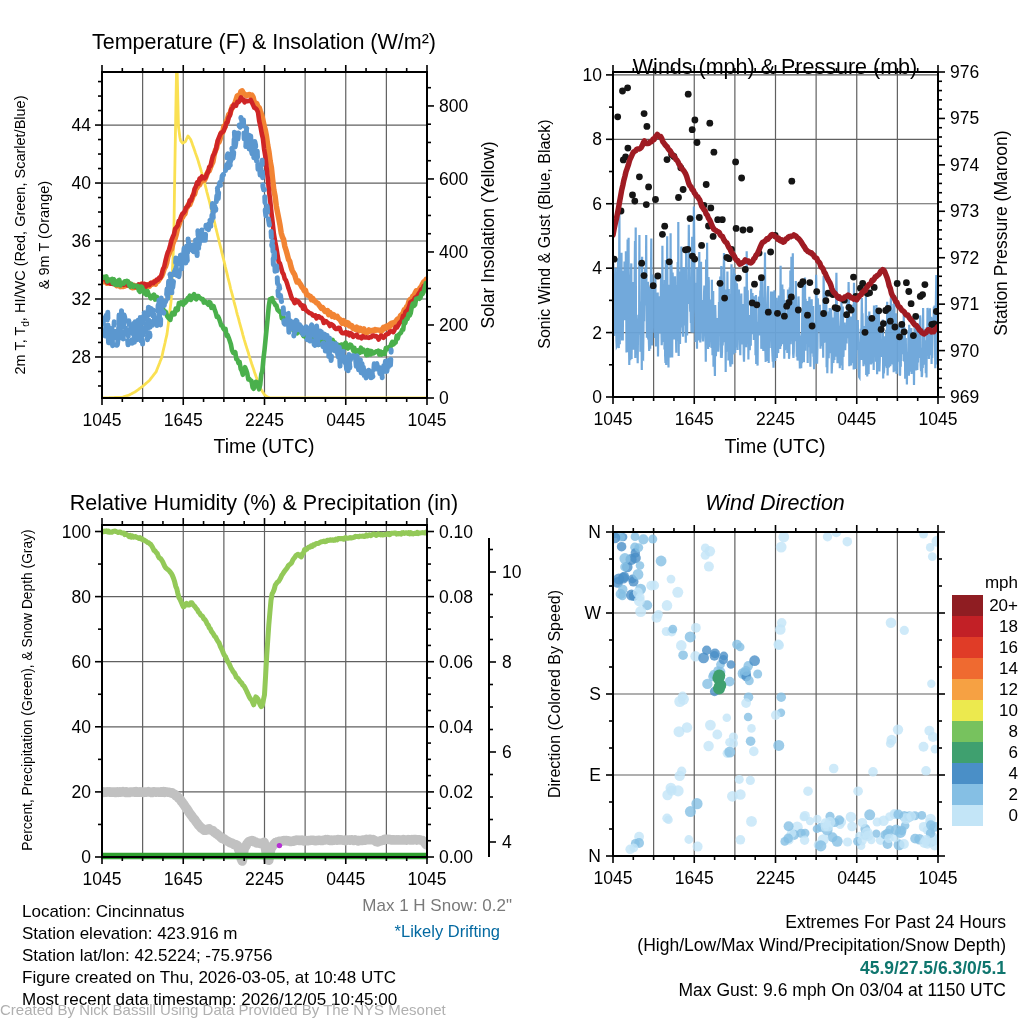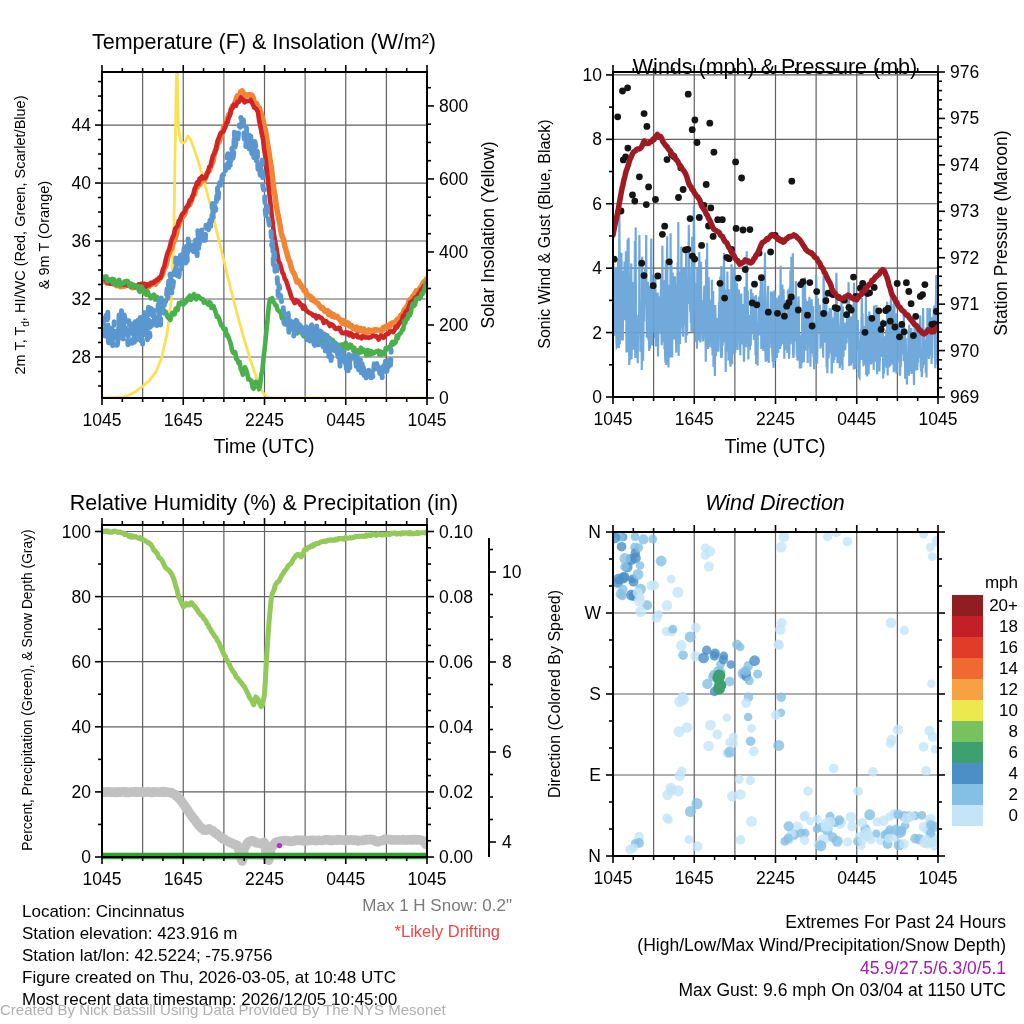--- a/index.html
+++ b/index.html
@@ -7,23 +7,23 @@
         font-family:"Liberation Sans",sans-serif;color:#000;}
   svg{position:absolute;left:0;top:0;}
   svg text{font-family:"Liberation Sans",sans-serif;fill:#000;}
   .abs{position:absolute;}
   .chart-title{font-size:21.5px;text-align:center;white-space:nowrap;}
   .xaxis-title{font-size:19.5px;text-align:center;white-space:nowrap;}
   .rot{transform:rotate(-90deg);text-align:center;white-space:nowrap;}
   .rot2line{line-height:18px;}
   .footer-line{font-size:17px;white-space:nowrap;}
   .snow-note{font-size:17px;color:#7a7a7a;white-space:nowrap;text-align:right;}
-  .drift-note{font-size:16.5px;color:#ef4444;white-space:nowrap;text-align:right;}
+  .drift-note{font-size:16.5px;color:#0369a1;white-space:nowrap;text-align:right;}
   .ext-line{font-size:17.5px;white-space:nowrap;text-align:right;}
-  .ext-values{color:#a21caf;font-weight:normal;}
+  .ext-values{color:#0f766e;font-weight:bold;}
   .credit{font-size:15px;color:#b0b0b0;text-align:left;width:100%;}
   sub{font-size:10px;}
 </style>
 </head>
 <body>
 
 <div class="page">
 
   <svg id="plots" width="1024" height="1024">
       <g>

